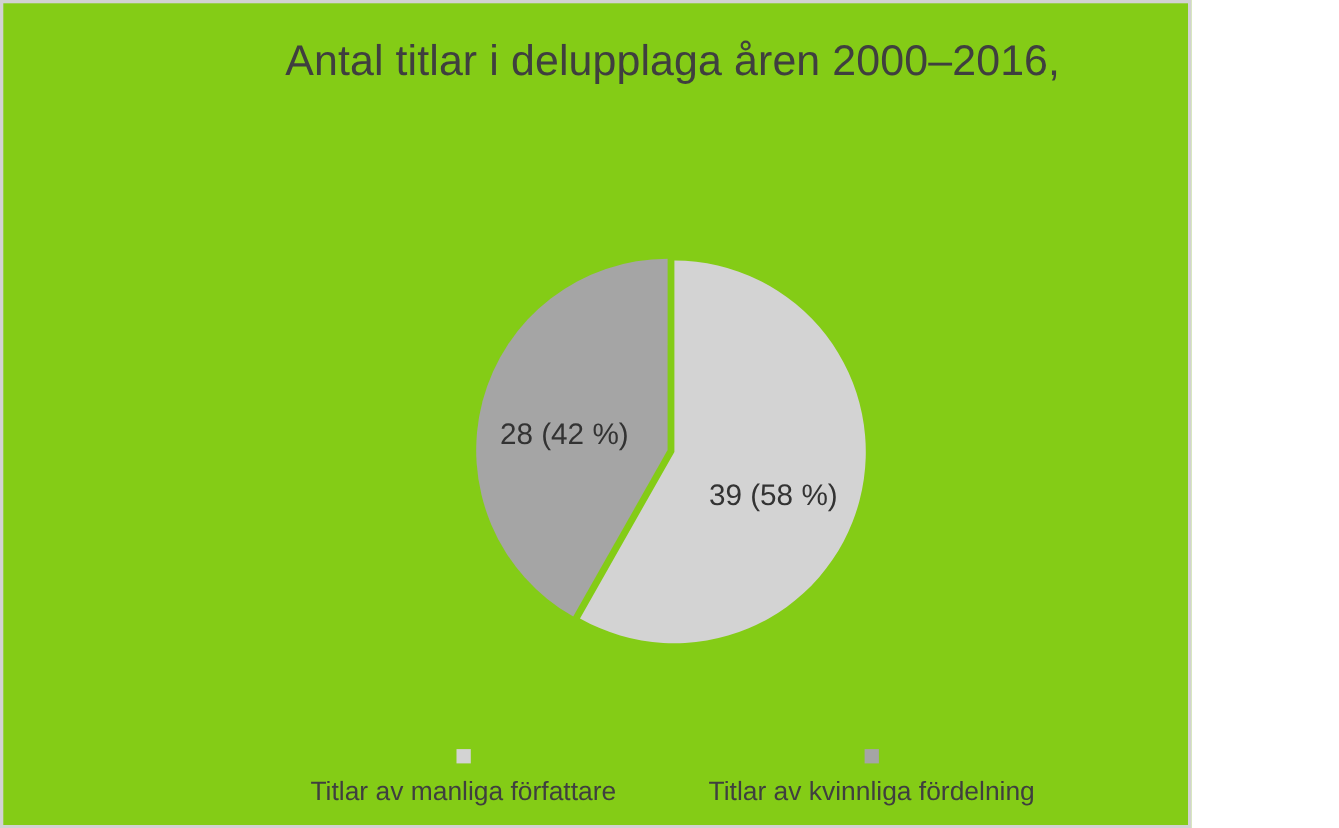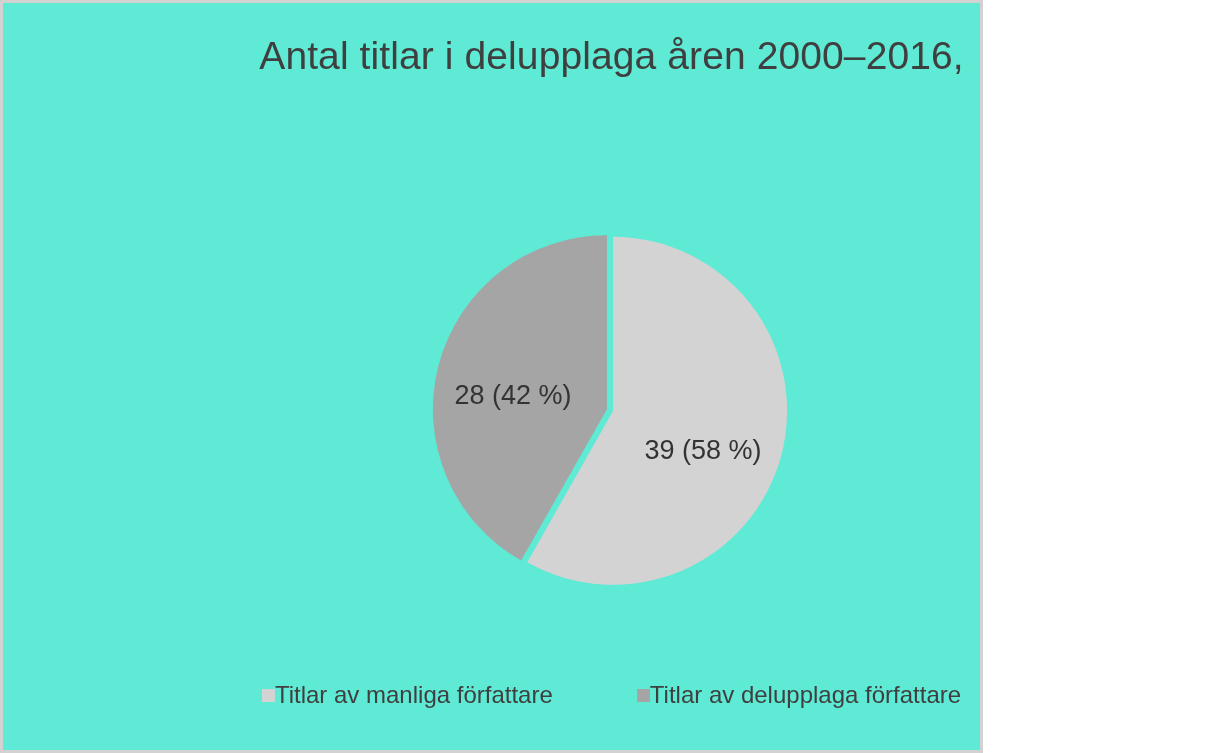--- a/index.html
+++ b/index.html
@@ -6,24 +6,24 @@
   html, body {
     margin: 0;
     padding: 0;
     background: #ffffff;
   }
   body {
     font-family: "Liberation Sans", sans-serif;
   }
   #chart-frame {
     position: relative;
-    width: 983px;
+    width: 1083px;
     height: 753px;
     box-sizing: border-box;
-    background: #5eead4;
+    background: #84cc16;
     border: 3px solid #d2d2d2;
     overflow: hidden;
   }
   #chart-title {
     position: absolute;
     left: 0;
     top: 30px;
     width: 1217px;
     text-align: center;
     font-size: 39px;
@@ -56,23 +56,23 @@
     top: 678px;
     width: 1217px;
     display: flex;
     flex-direction: row;
     justify-content: center;
     align-items: center;
     gap: 84px;
   }
   .legend-item {
     display: flex;
-    flex-direction: row;
+    flex-direction: column;
     align-items: center;
-    gap: 0;
+    gap: 12px;
   }
   .legend-swatch {
     width: 13px;
     height: 13px;
     display: inline-block;
     flex: 0 0 auto;
   }
   .legend-label {
     font-size: 24px;
     color: #3f3f3f;
@@ -98,17 +98,17 @@
     </svg>
   </div>
 
   <div id="legend">
     <div class="legend-item">
       <span class="legend-swatch" id="swatch-0" style="background: rgb(211, 211, 211);"></span>
       <span class="legend-label">Titlar av manliga författare</span>
     </div>
     <div class="legend-item">
       <span class="legend-swatch" id="swatch-1" style="background: rgb(165, 165, 165);"></span>
-      <span class="legend-label">Titlar av delupplaga författare</span>
+      <span class="legend-label">Titlar av kvinnliga fördelning</span>
     </div>
   </div>
 
 </div>
 
 </body></html>

